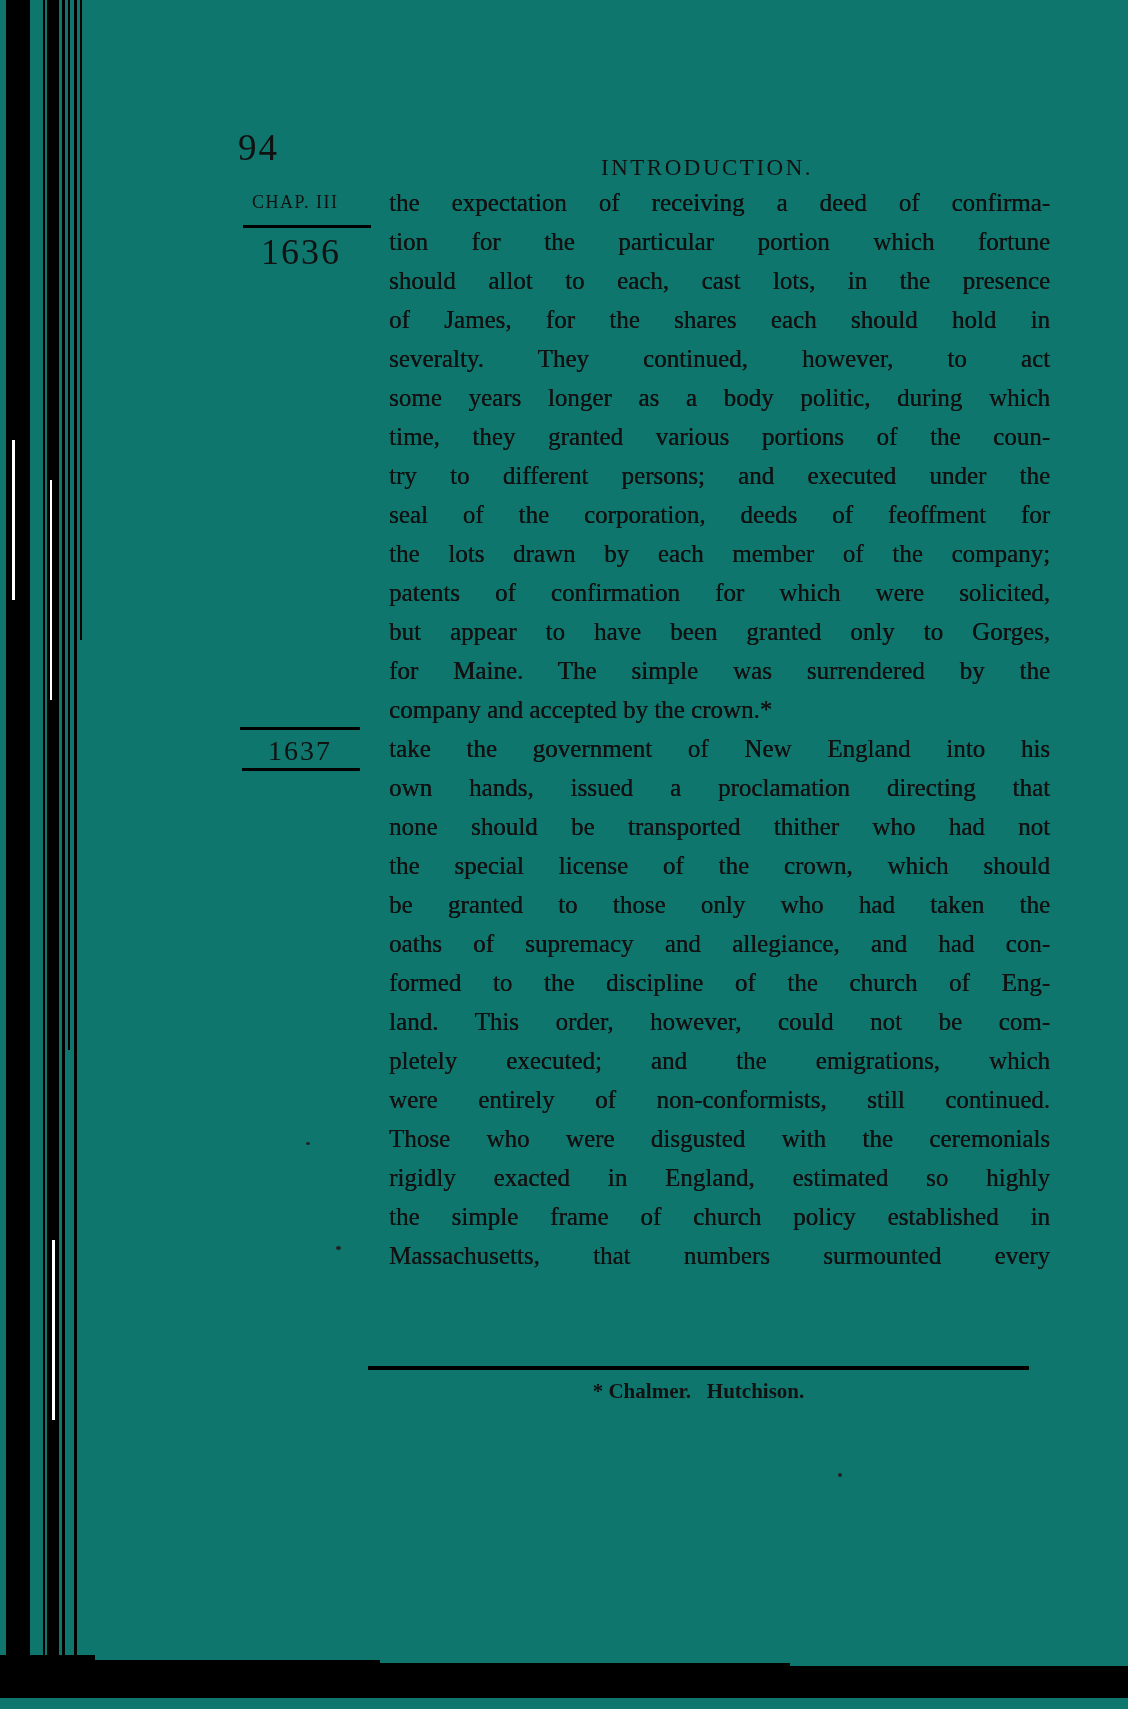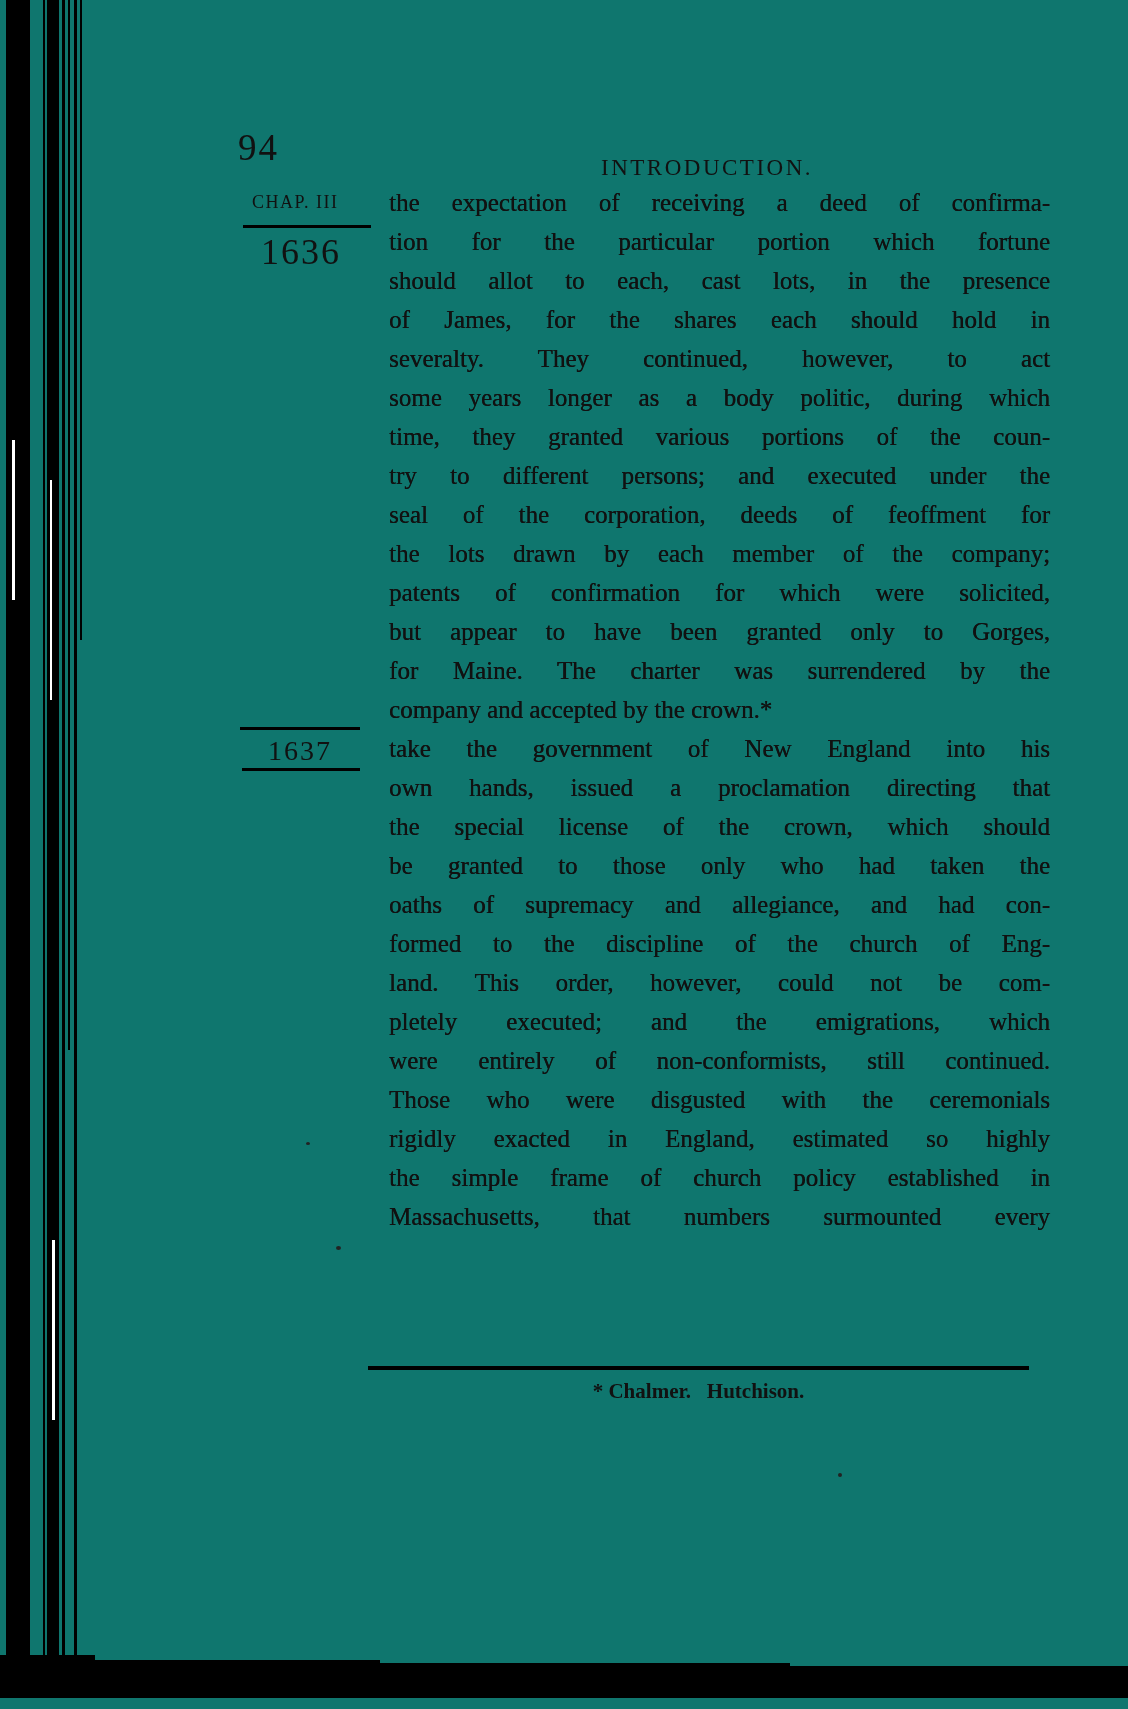--- a/index.html
+++ b/index.html
@@ -111,26 +111,27 @@
         <div class="bline">should allot to each, cast lots, in the presence</div>
         <div class="bline">of James, for the shares each should hold in</div>
         <div class="bline">severalty.  They continued, however, to act</div>
         <div class="bline">some years longer as a body politic, during which</div>
         <div class="bline">time, they granted various portions of the coun-</div>
         <div class="bline">try to different persons; and executed under the</div>
         <div class="bline">seal of the corporation, deeds of feoffment for</div>
         <div class="bline">the lots drawn by each member of the company;</div>
         <div class="bline">patents of confirmation for which were solicited,</div>
         <div class="bline">but appear to have been granted only to Gorges,</div>
-        <div class="bline">for Maine.  The charter was surrendered by the</div>
+        <div class="bline">for Maine.  The simple was surrendered by the</div>
         <div class="bline endline">company and accepted by the crown.*</div>
       </div>
     <div>
         <div class="bline">take the government of New England into his</div>
         <div class="bline">own hands, issued a proclamation directing that</div>
+        <div class="bline">none should be transported thither who had not</div>
         <div class="bline">the special license of the crown, which should</div>
         <div class="bline">be granted to those only who had taken the</div>
         <div class="bline">oaths of supremacy and allegiance, and had con-</div>
         <div class="bline">formed to the discipline of the church of Eng-</div>
         <div class="bline">land.  This order, however, could not be com-</div>
         <div class="bline">pletely executed; and the emigrations, which</div>
         <div class="bline">were entirely of non-conformists, still continued.</div>
         <div class="bline">Those who were disgusted with the ceremonials</div>
         <div class="bline">rigidly exacted in England, estimated so highly</div>
         <div class="bline">the simple frame of church policy established in</div>

